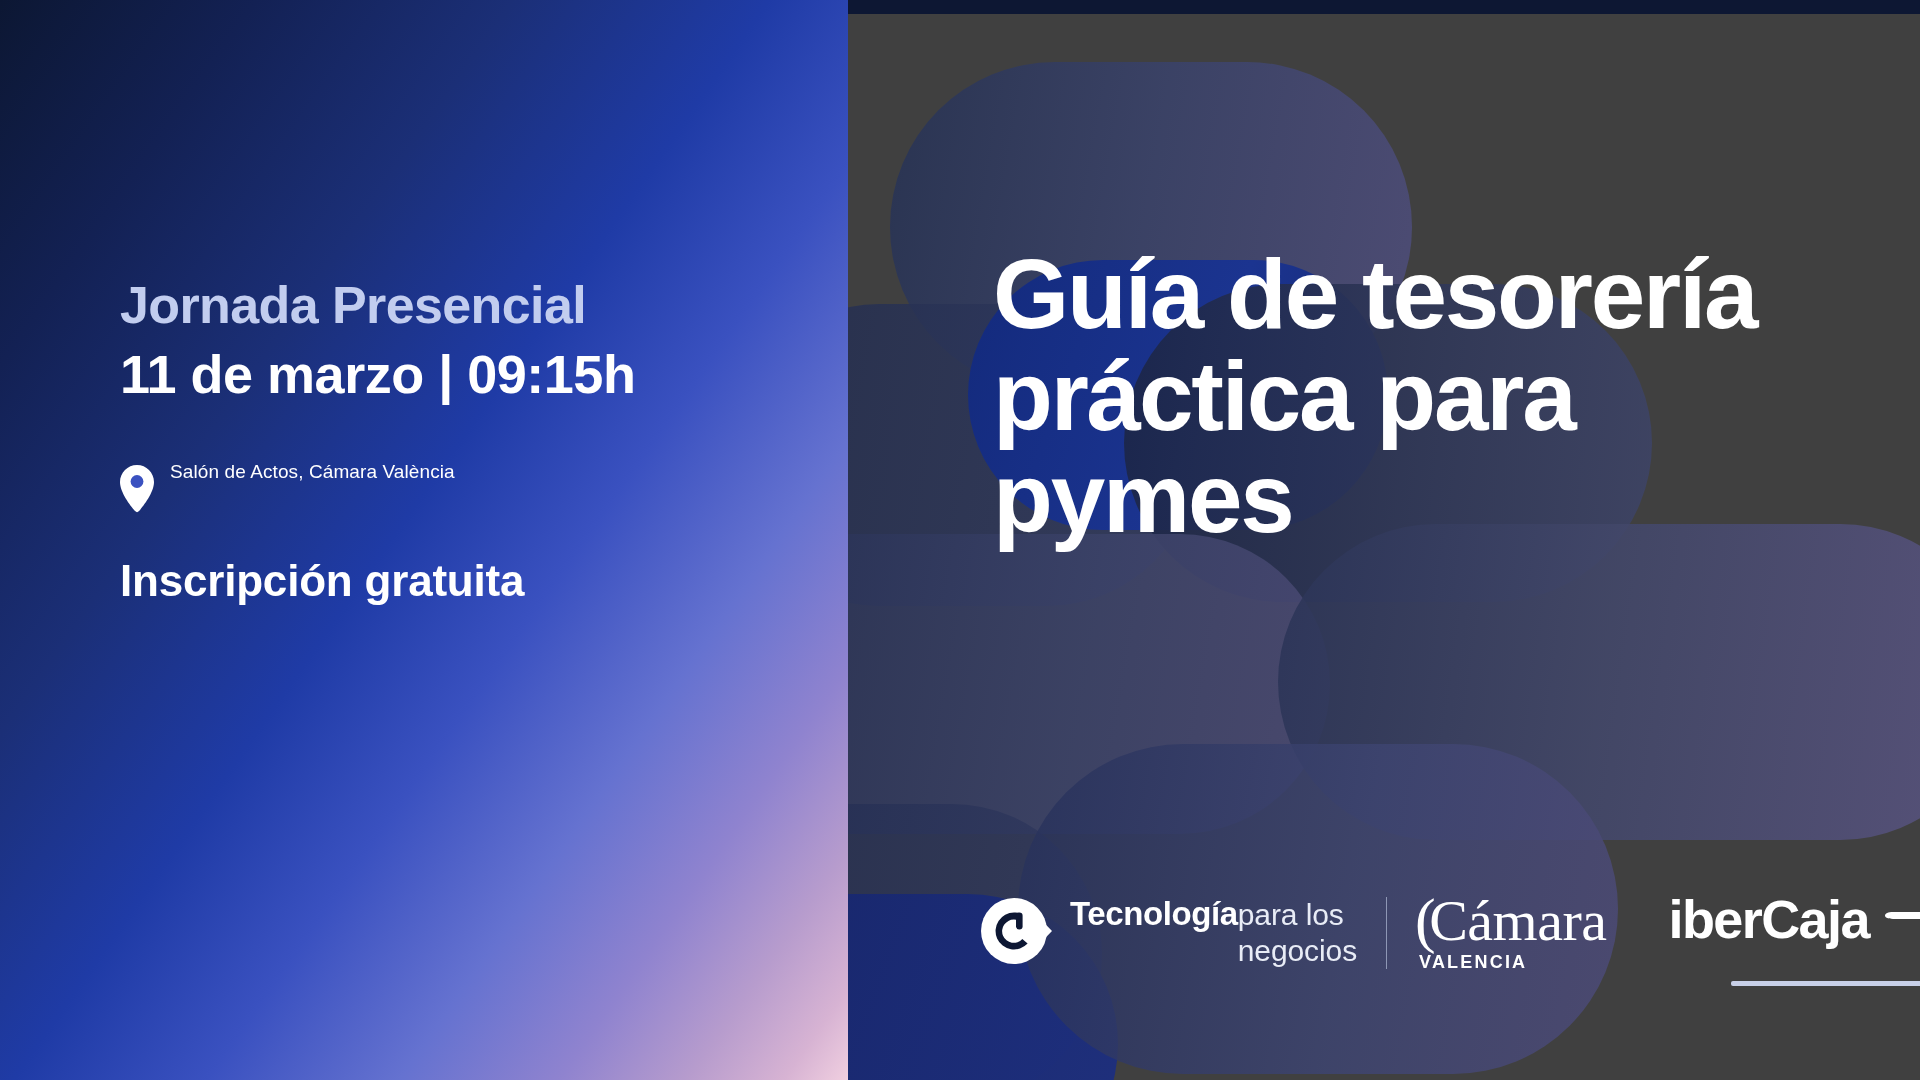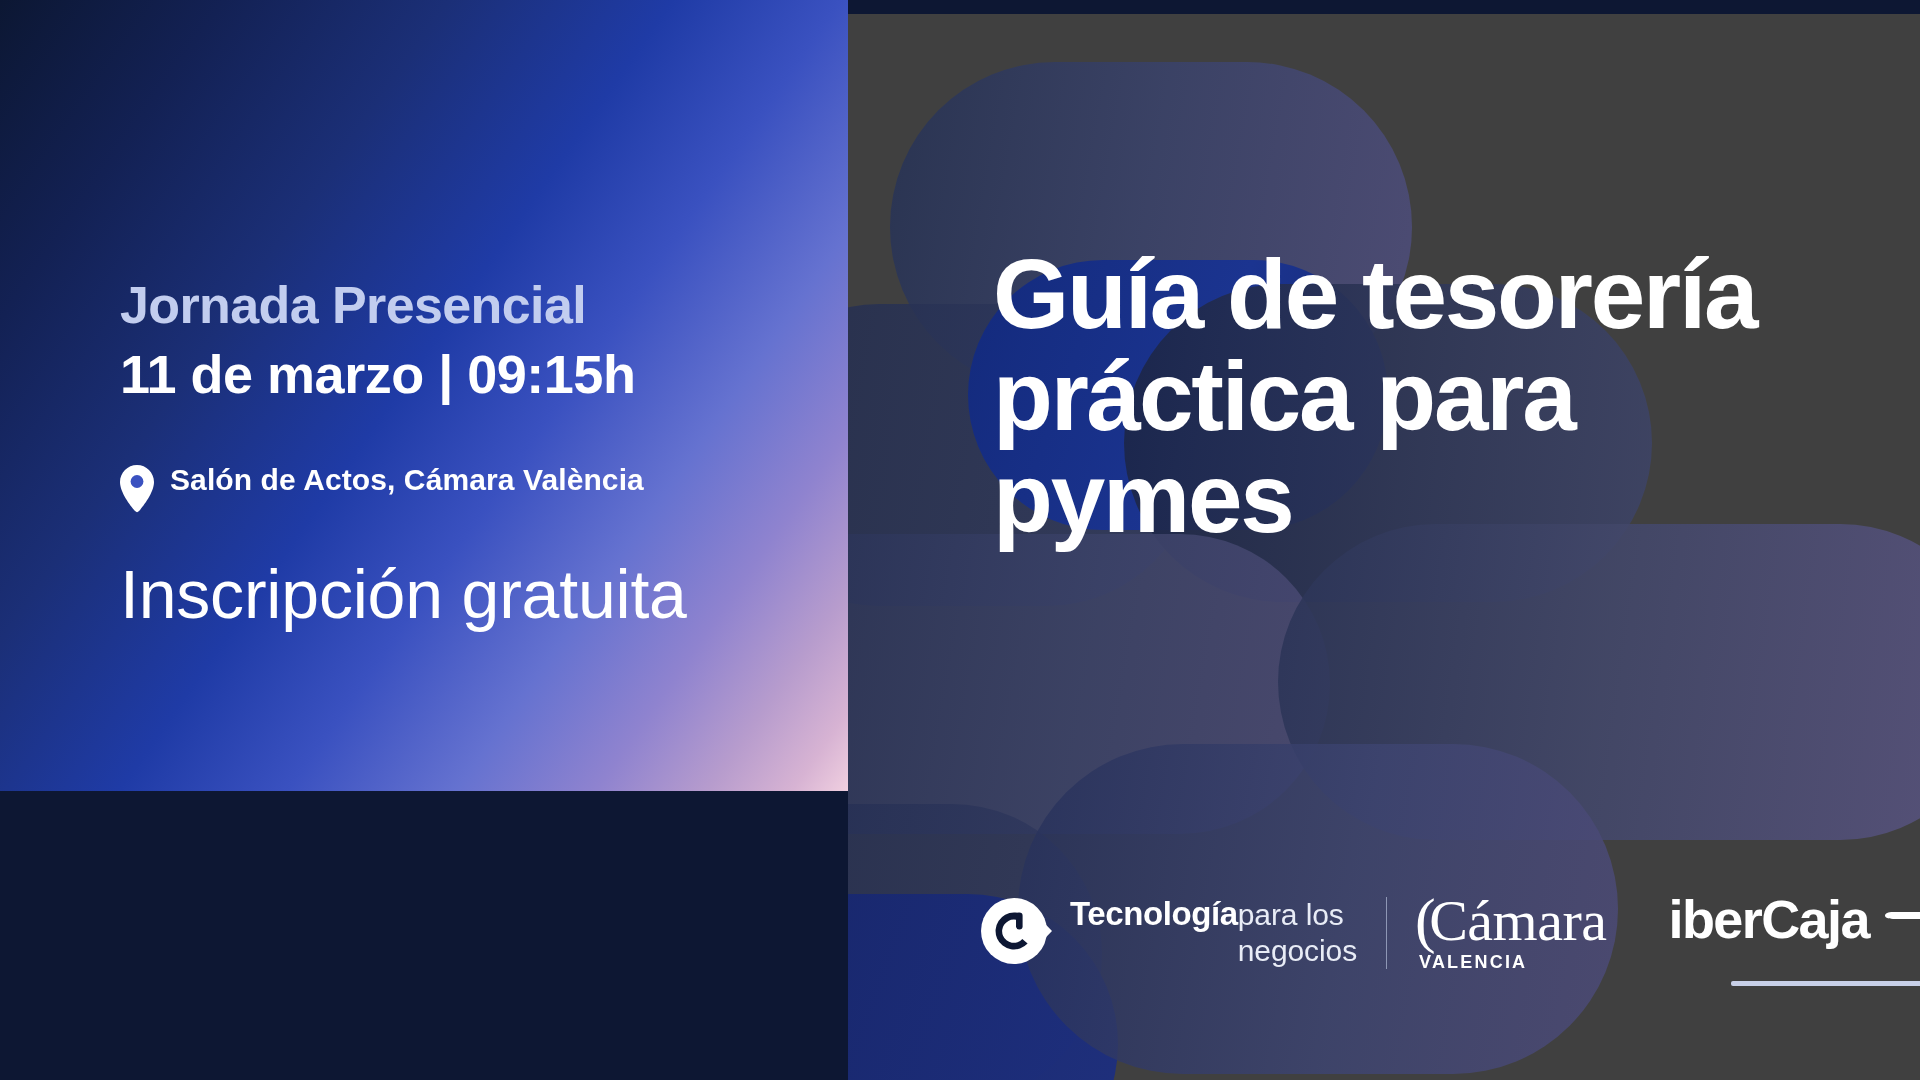--- a/index.html
+++ b/index.html
@@ -19,21 +19,21 @@
     width: 1920px;
     height: 1080px;
     overflow: hidden;
     display: flex;
   }
 
   
   .left-panel {
     position: relative;
     width: 848px;
-    height: 791px;
+    height: 1080px;
     flex: 0 0 848px;
     background:
       linear-gradient(125deg,
         #0c1733 0%,
         #132154 16%,
         #1b2f77 32%,
         #1f3ba6 48%,
         #3a51c0 60%,
         #6572d0 72%,
         #8f83cf 82%,
@@ -78,31 +78,31 @@
   }
 
   .pin-icon {
     flex: 0 0 auto;
     width: 34px;
     height: 48px;
     margin-top: 6px;
   }
 
   .location-text {
-    font-size: 30px;
-    font-weight: 700;
+    font-size: 19px;
+    font-weight: 400;
     line-height: 1.42;
     color: #ffffff;
     letter-spacing: 0.1px;
   }
   .location-text div { white-space: nowrap; }
 
   .free-reg {
-    font-size: 68px;
-    font-weight: 400;
+    font-size: 44px;
+    font-weight: 700;
     line-height: 1.1;
     color: #ffffff;
     letter-spacing: -0.2px;
     white-space: nowrap;
   }
 
   
   .right-panel {
     position: relative;
     width: 1072px;

